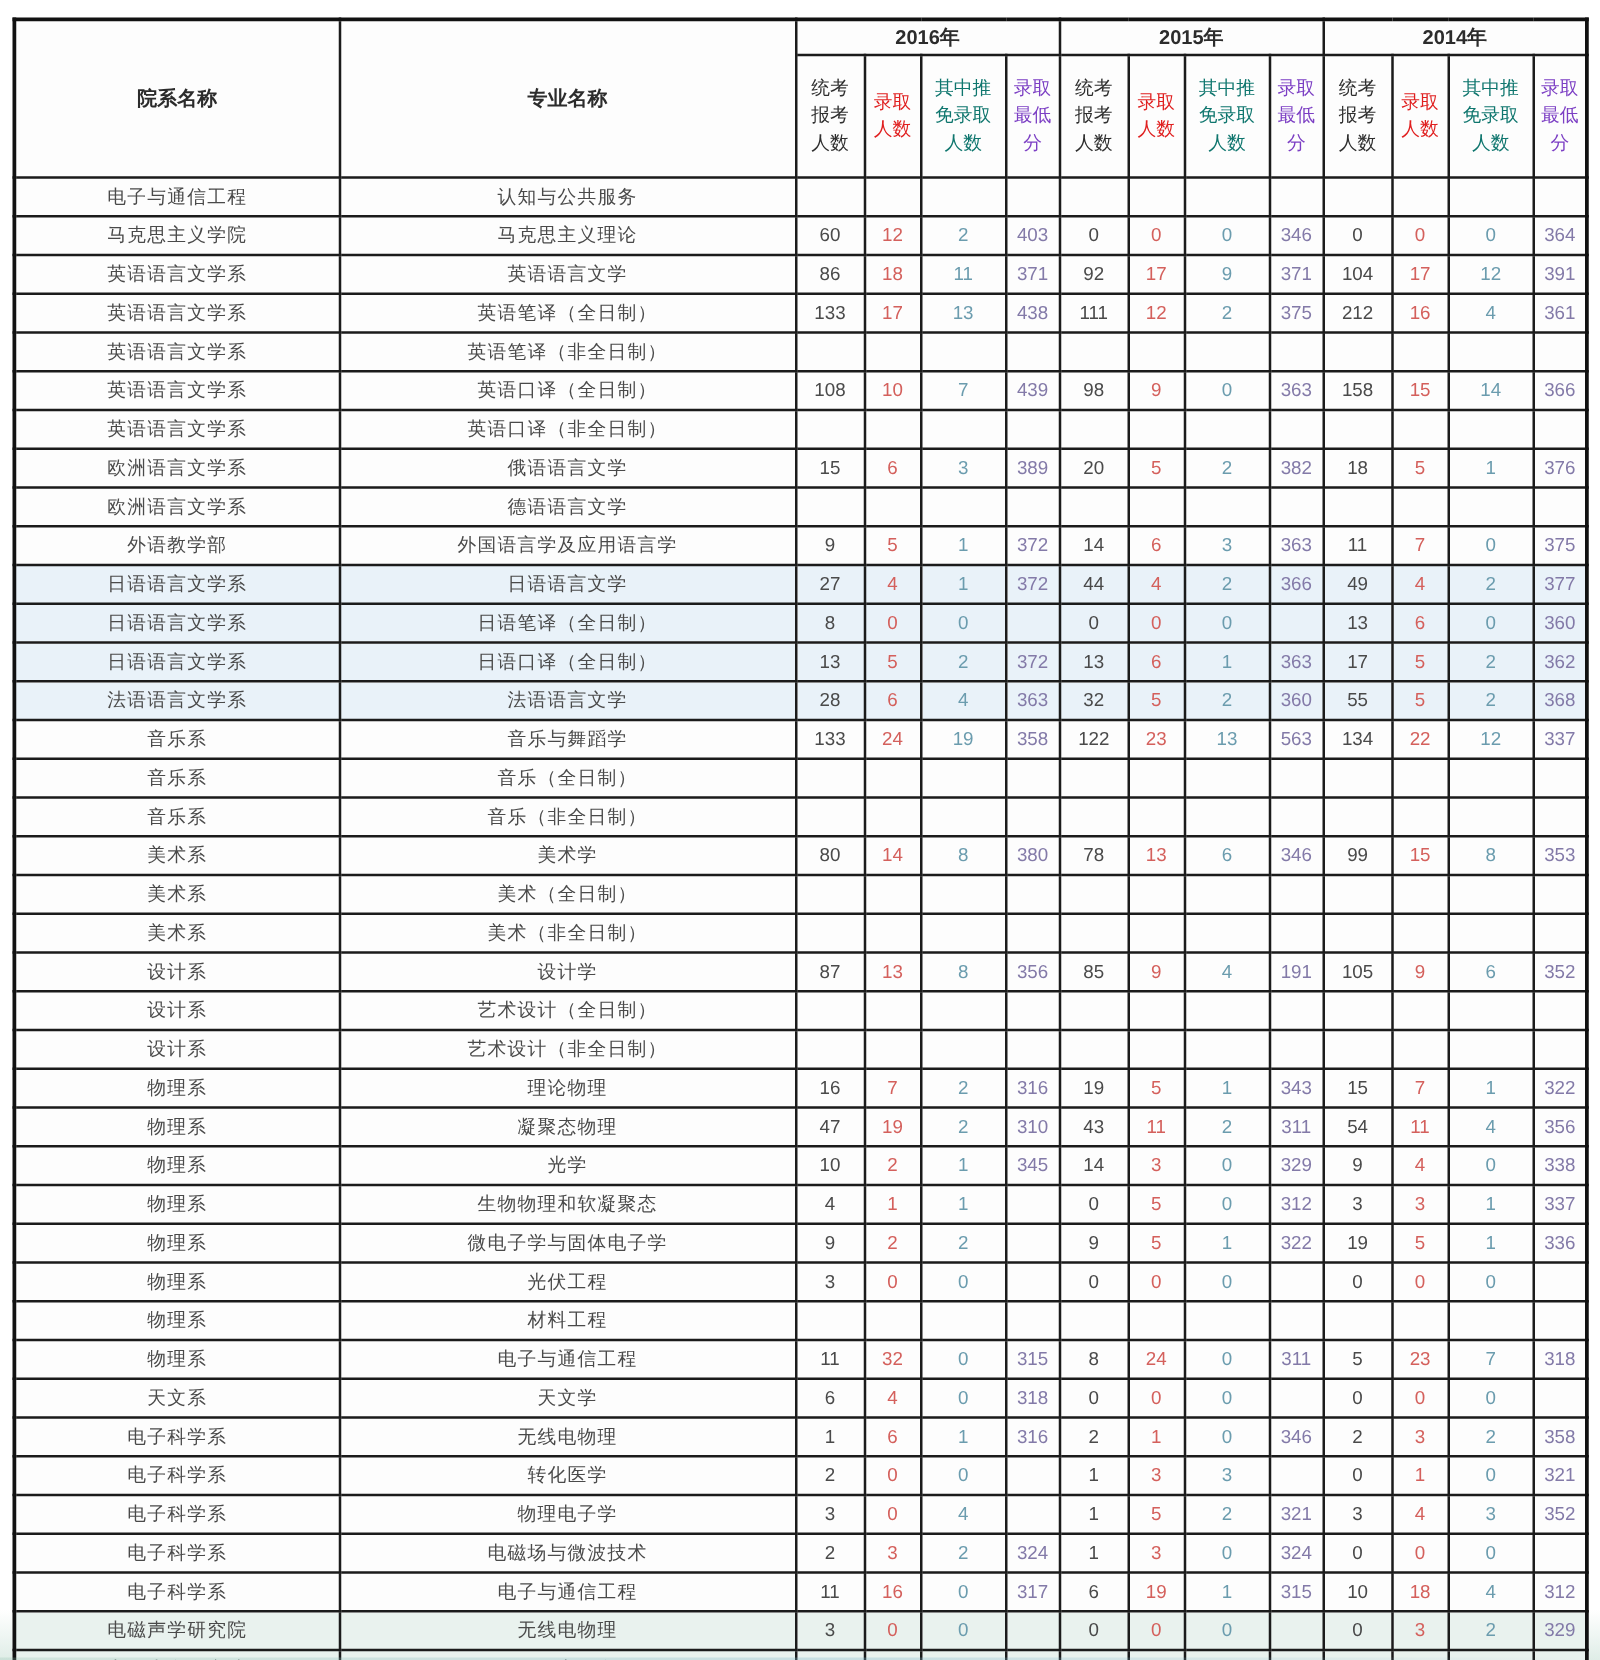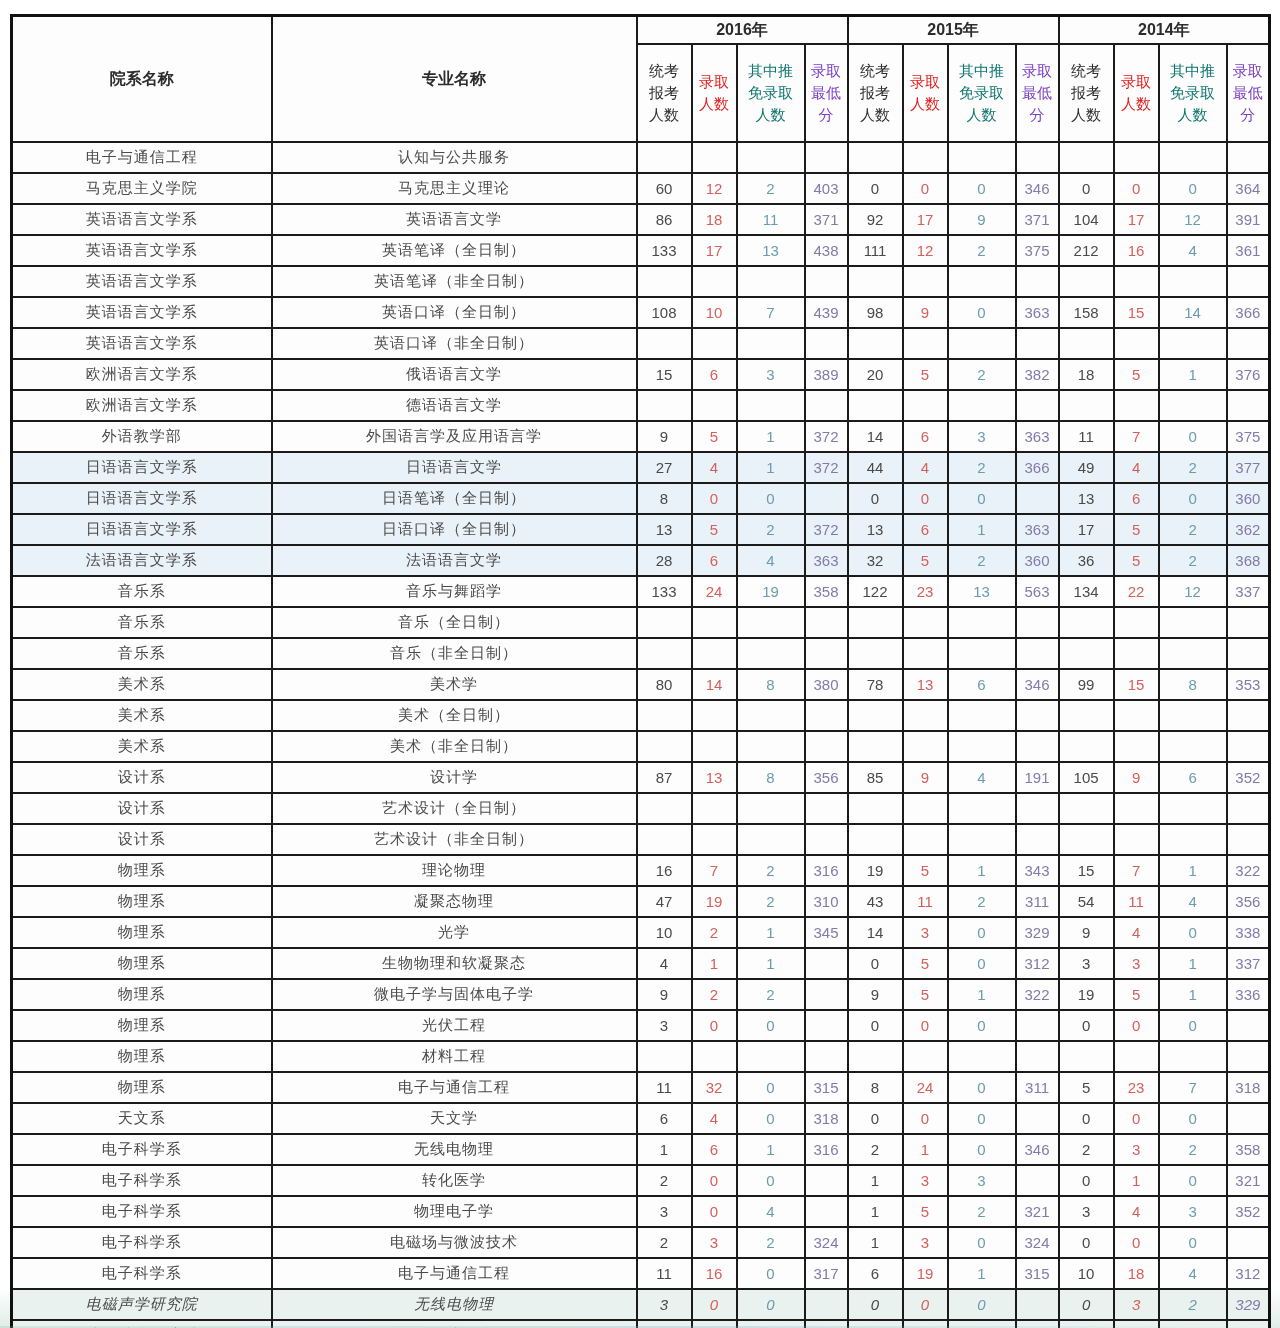--- a/index.html
+++ b/index.html
@@ -51,21 +51,21 @@
   .h3 { color: #7c3fc4; }
 
   
   .c0 { color: #4a4a4a; }
   .c1 { color: #d4605c; }
   .c2 { color: #6b9cae; }
   .c3 { color: #837aa8; }
 
   
   tr.blue td  { background: #e9f2f9; }
-  tr.teal td  { background: #e9f2ee; font-style: italic; }
+  tr.teal td  { background: #e9f2ee; }
 
   .bottom-tint {
     position: absolute;
     left: 0; right: 0; bottom: 0;
     height: 16px;
     background: linear-gradient(to right, rgba(140,190,170,0.25), rgba(120,180,200,0.30) 55%, rgba(255,255,255,0));
     pointer-events: none;
   }
 </style>
 </head>
@@ -346,21 +346,21 @@
           <td class="dept">法语语言文学系</td>
           <td class="major">法语语言文学</td>
           <td class="num c0">28</td>
           <td class="num c1">6</td>
           <td class="num c2">4</td>
           <td class="num c3">363</td>
           <td class="num c0">32</td>
           <td class="num c1">5</td>
           <td class="num c2">2</td>
           <td class="num c3">360</td>
-          <td class="num c0">36</td>
+          <td class="num c0">55</td>
           <td class="num c1">5</td>
           <td class="num c2">2</td>
           <td class="num c3">368</td>
         </tr>
         <tr>
           <td class="dept">音乐系</td>
           <td class="major">音乐与舞蹈学</td>
           <td class="num c0">133</td>
           <td class="num c1">24</td>
           <td class="num c2">19</td>

